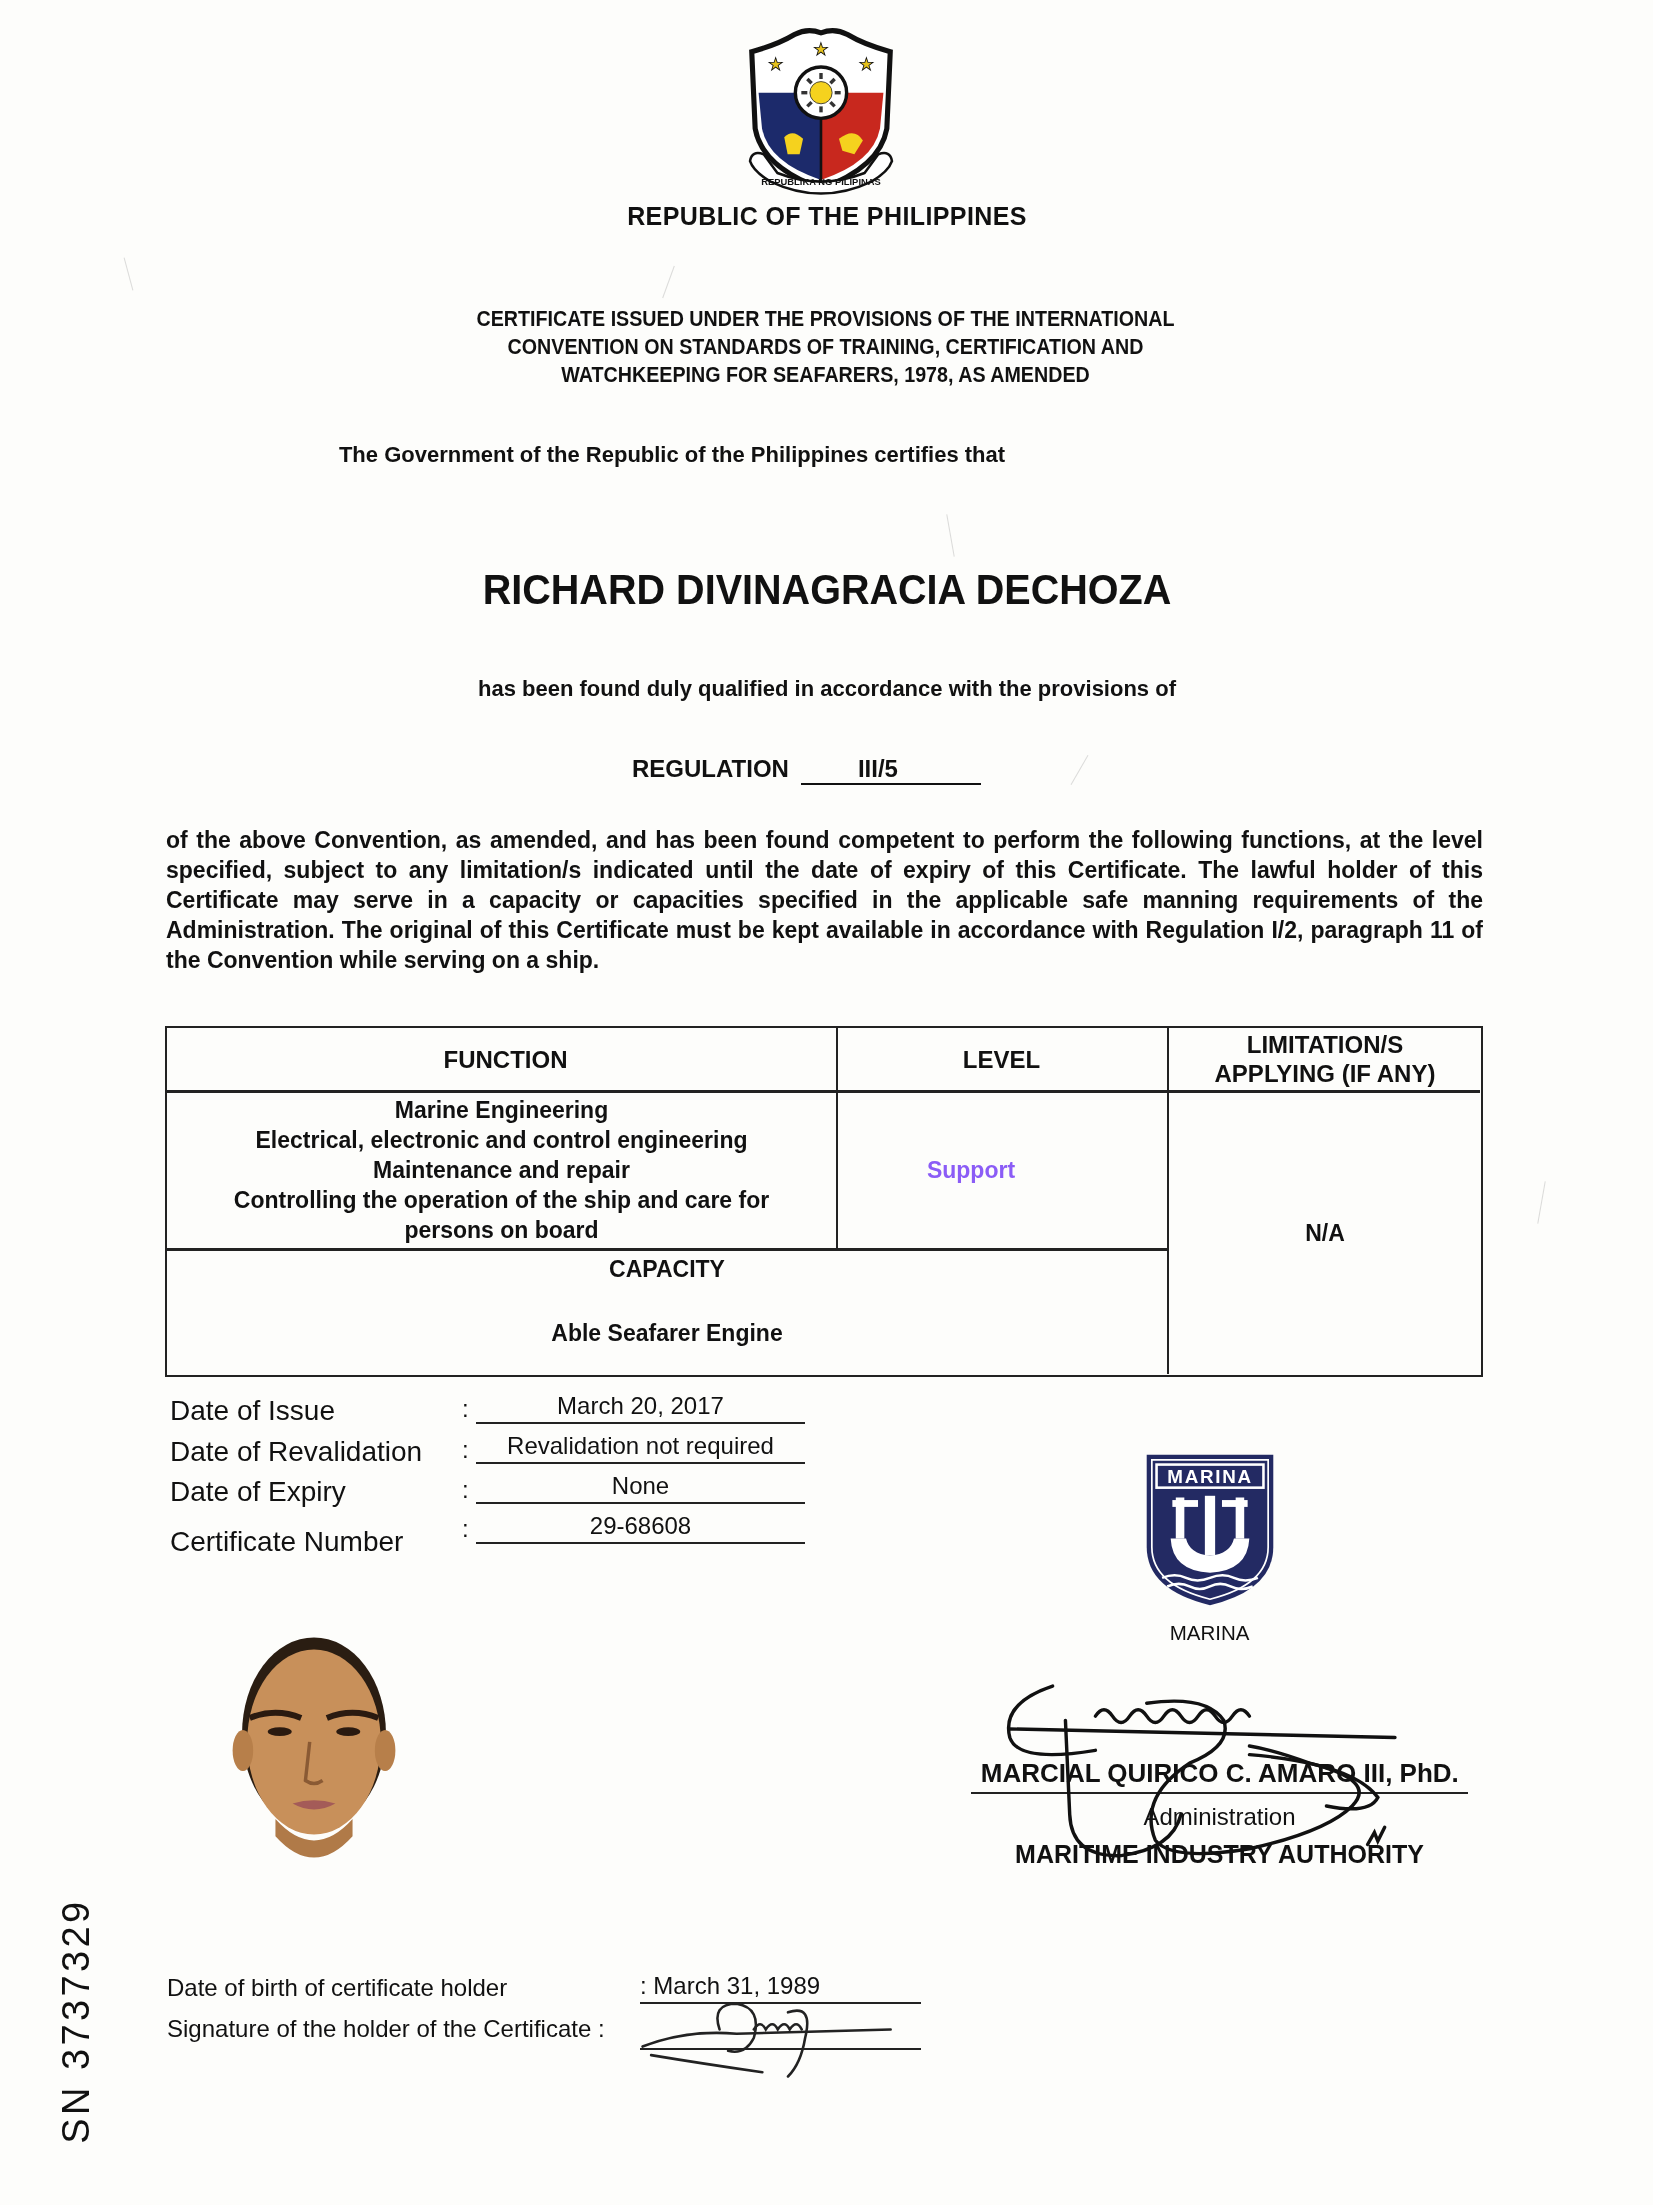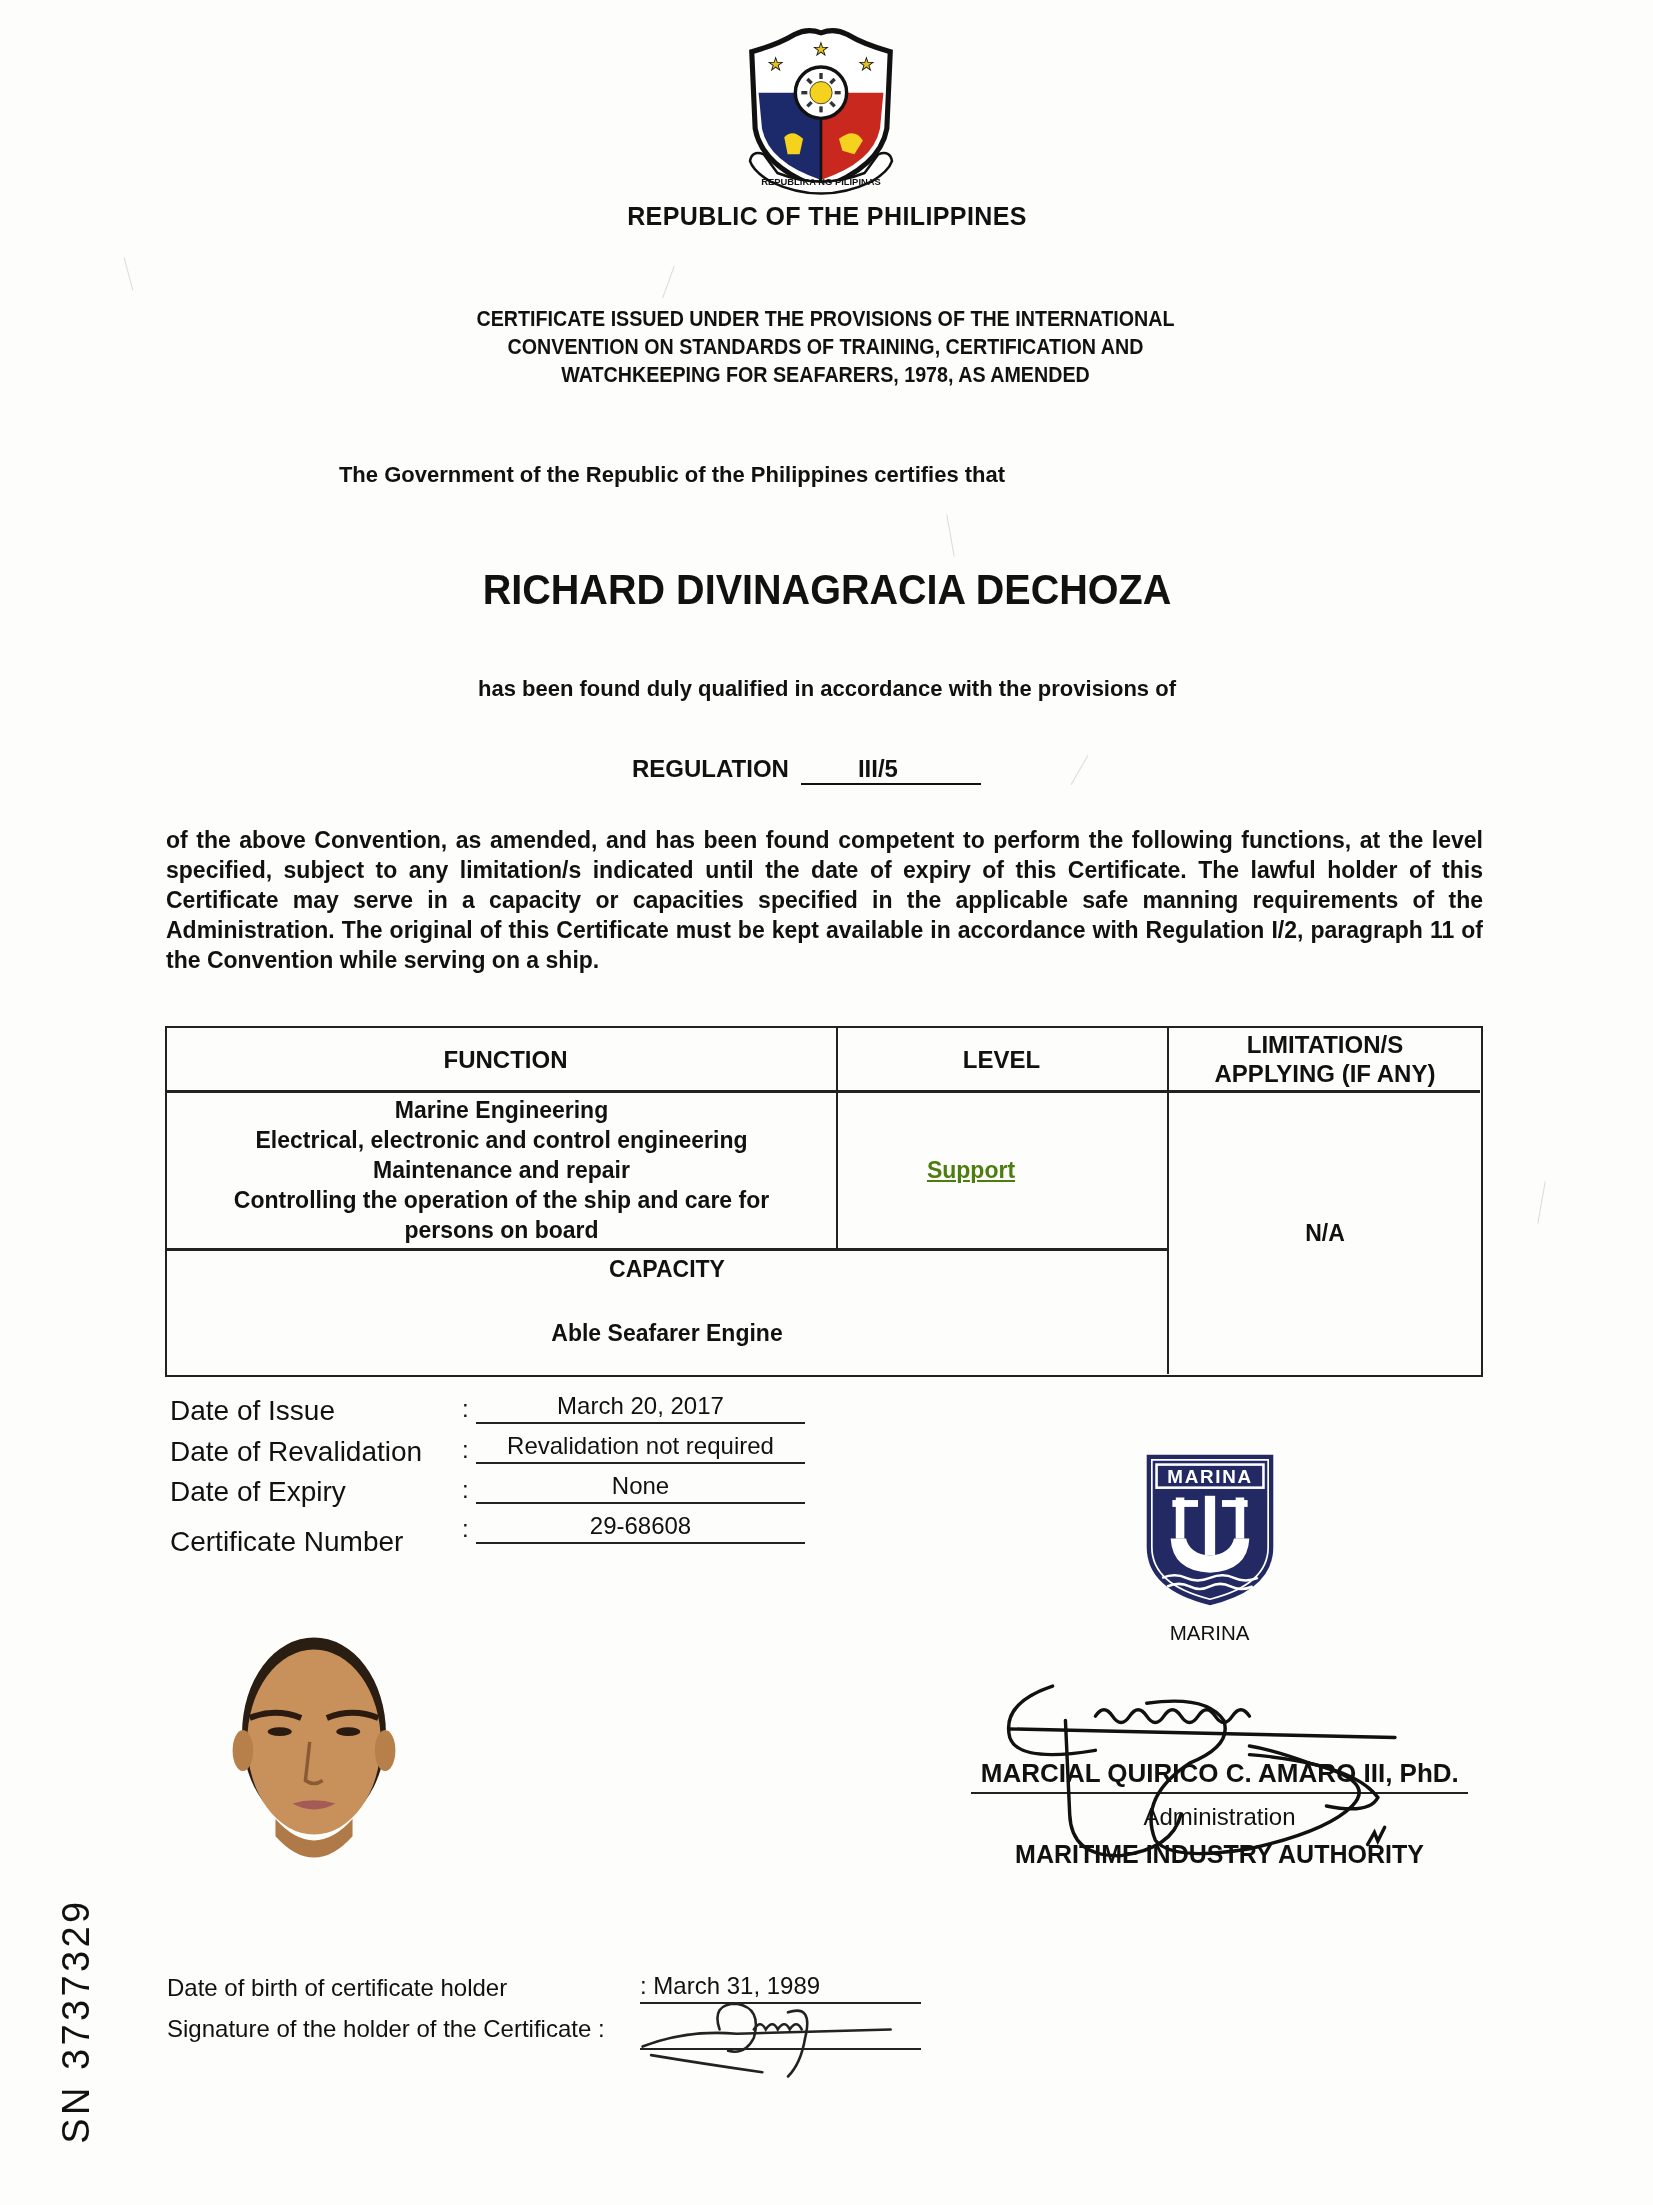--- a/index.html
+++ b/index.html
@@ -6,21 +6,21 @@
     body {
       width: 1654px; height: 2205px; background: #fdfdfb; position: relative; overflow: hidden;
       font-family: "Liberation Sans", sans-serif; color: #111;
     }
     .abs { position: absolute; }
     .center { text-align: center; }
 
     #seal { left: 743px; top: 26px; width: 156px; height: 171px; }
     #republic { left: 0; width: 1654px; top: 202px; font-size: 25px; font-weight: bold; letter-spacing: 0.4px; }
     #convention { left: 342px; width: 967px; top: 305px; font-size: 21.4px; font-weight: bold; line-height: 28px; transform: scaleX(0.92); }
-    #gov { left: 0; width: 1344px; top: 462px; font-size: 22px; font-weight: bold; }
+    #gov { left: 0; width: 1344px; top: 442px; font-size: 22px; font-weight: bold; }
     #holder-name { left: 0; width: 1654px; top: 565px; font-size: 43px; font-weight: bold; transform: scaleX(0.92); }
     #qualified { left: 0; width: 1654px; top: 676px; font-size: 22px; font-weight: bold; }
     #regulation-line { left: 632px; top: 755px; font-size: 24px; font-weight: bold; }
     #regulation-line .reg-value {
       display: inline-block; width: 180px; border-bottom: 2.6px solid #111; text-align: left;
       padding-left: 57px; box-sizing: border-box; margin-left: 12px;
     }
     #para { left: 166px; width: 1317px; top: 825px; font-size: 23px; font-weight: bold; line-height: 30px; text-align: justify; text-align-last: left; }
 
     
@@ -125,21 +125,21 @@
     <span>APPLYING (IF ANY)</span>
   </div>
 
   <div class="cell td" style="left:0;top:64px;width:669px;height:156px;flex-direction:column;">
     <span>Marine Engineering</span>
     <span>Electrical, electronic and control engineering</span>
     <span>Maintenance and repair</span>
     <span>Controlling the operation of the ship and care for</span>
     <span>persons on board</span>
   </div>
-  <div class="cell td" style="left:669px;top:64px;width:270px;height:156px;color:#4d7c0f;text-decoration:underline;">Support</div>
+  <div class="cell td" style="left:669px;top:64px;width:270px;height:156px;color:#8b5cf6;">Support</div>
   <div class="cell td" style="left:1002px;top:64px;width:312px;height:282px;">N/A</div>
 
   <div class="cell td" style="left:0;top:224px;width:1000px;height:34px;">CAPACITY</div>
   <div class="cell td" style="left:0;top:283px;width:1000px;height:43px;">Able Seafarer Engine</div>
 </div>
 
 <div>
   <div>
     <span class="detail-label" style="top:1395px;">Date of Issue</span>
     <span class="detail-colon" style="top:1395px;">:</span>

